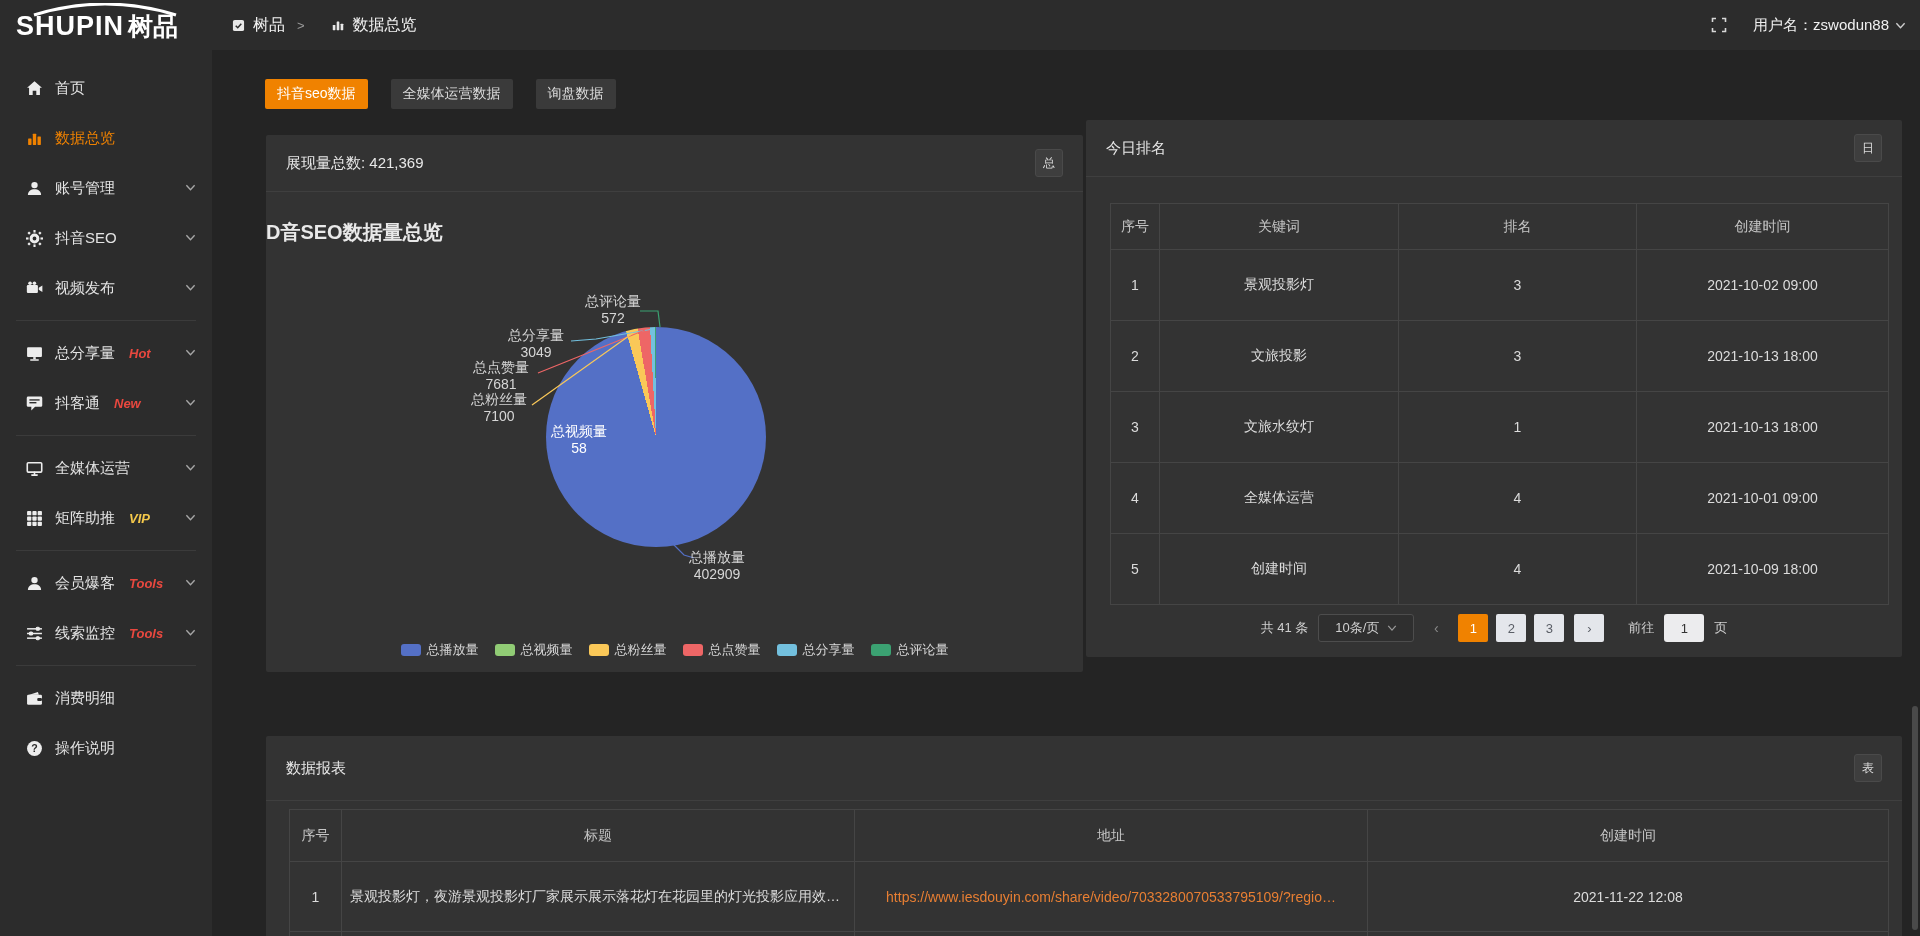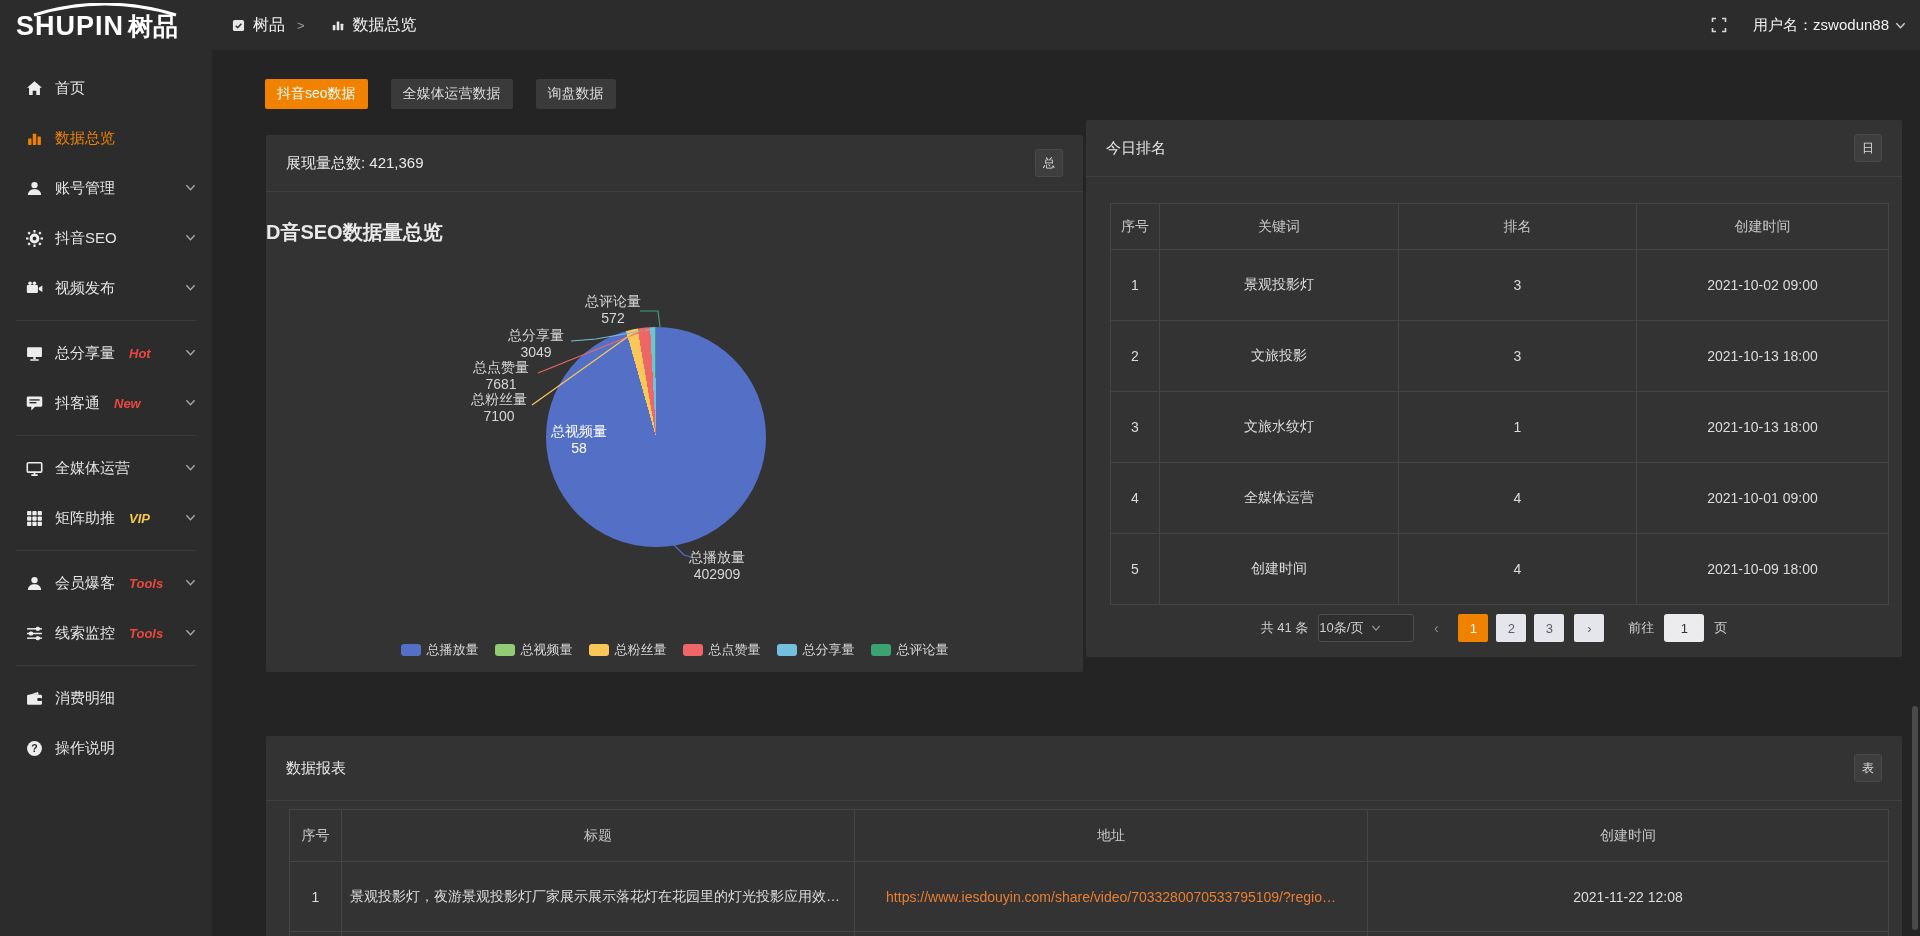--- a/index.html
+++ b/index.html
@@ -50,21 +50,21 @@
   
   table.grid{border-collapse:collapse;table-layout:fixed;font-size:14px;color:#dcdcdc;}
   table.grid th,table.grid td{border:1px solid #454545;text-align:center;font-weight:normal;
        overflow:hidden;white-space:nowrap;text-overflow:ellipsis;padding:0 8px;box-sizing:border-box;}
   table.grid th{color:#c6c6c6;}
   td.link{color:#e87f33;text-align:left;}
   td.left{text-align:left;}
   
   .pager{position:absolute;left:0;right:0;top:494px;display:flex;justify-content:center;align-items:center;gap:10px;font-size:13px;color:#cfcfcf;}
   .pg-select{width:96px;height:28px;background:#2f2f2f;border:1px solid #4d4d4d;border-radius:3px;
-             display:flex;align-items:center;justify-content:flex-start;gap:8px;color:#cfcfcf;cursor:pointer;box-sizing:border-box;}
+             display:flex;align-items:center;justify-content:center;gap:8px;color:#cfcfcf;cursor:pointer;box-sizing:border-box;}
   .pg-btn{min-width:30px;height:28px;border-radius:2px;background:#e4e6eb;color:#5a5e66;display:flex;align-items:center;justify-content:center;cursor:pointer;font-size:13px;}
   .pg-btn.active{background:#f08200;color:#fff;}
   .pg-arrow{width:24px;height:28px;display:flex;align-items:center;justify-content:center;color:#8a8a8a;cursor:pointer;font-size:14px;}
   .pg-input{width:36px;height:26px;background:#ececee;border:none;border-radius:3px;text-align:center;color:#333;font-size:13px;}
   .scroll-thumb{position:absolute;right:2px;top:706px;width:6px;height:224px;background:#4a4a4a;border-radius:3px;}
   svg{display:block;}
 </style>
 </head>
 <body>
 

